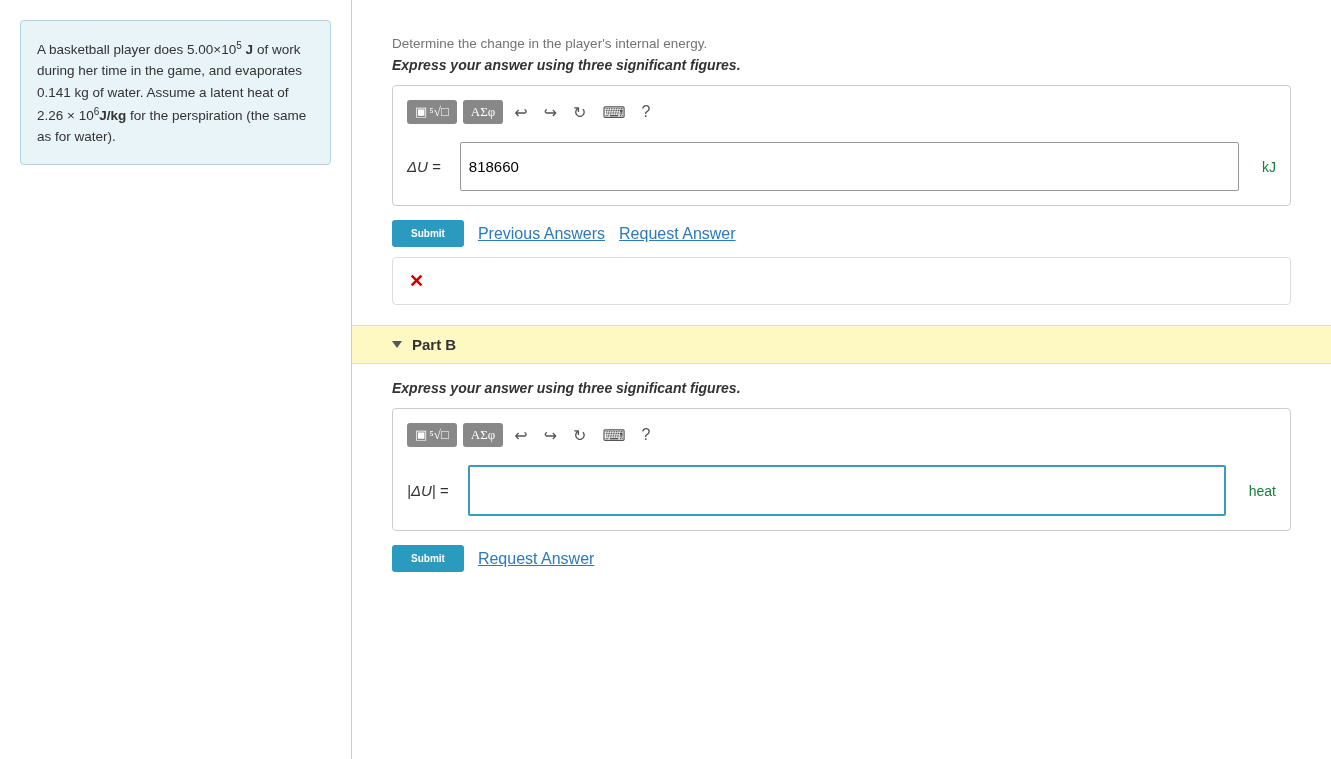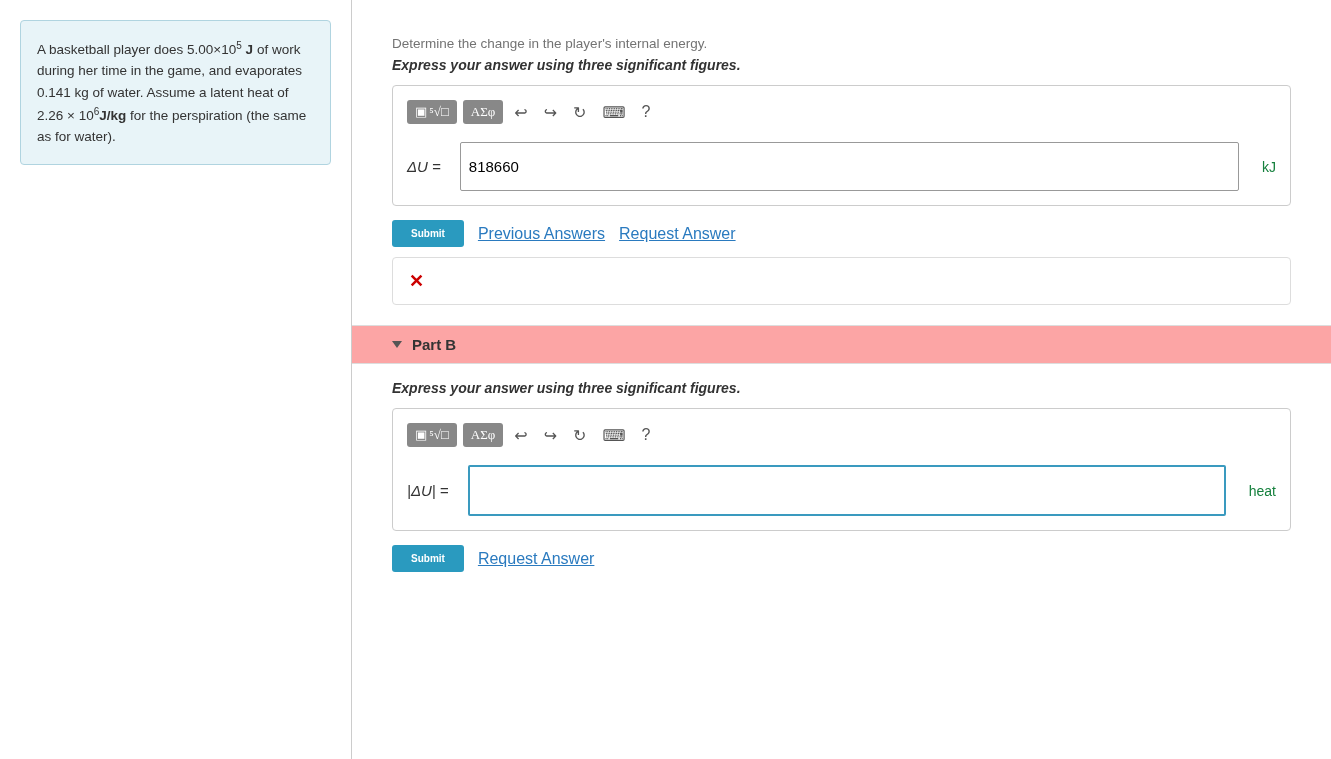--- a/index.html
+++ b/index.html
@@ -32,21 +32,21 @@
     }
     .right-panel {
       flex: 1;
       padding: 20px 40px;
       background: #fff;
     }
     .part-section {
       margin-bottom: 20px;
     }
     .part-header {
-      background: #fca5a5;
+      background: #fef9c3;
       padding: 10px 20px;
       font-size: 15px;
       font-weight: bold;
       display: flex;
       align-items: center;
       gap: 10px;
       margin: 0 -40px;
       padding-left: 40px;
       border-top: 1px solid #ddd;
       border-bottom: 1px solid #ddd;

